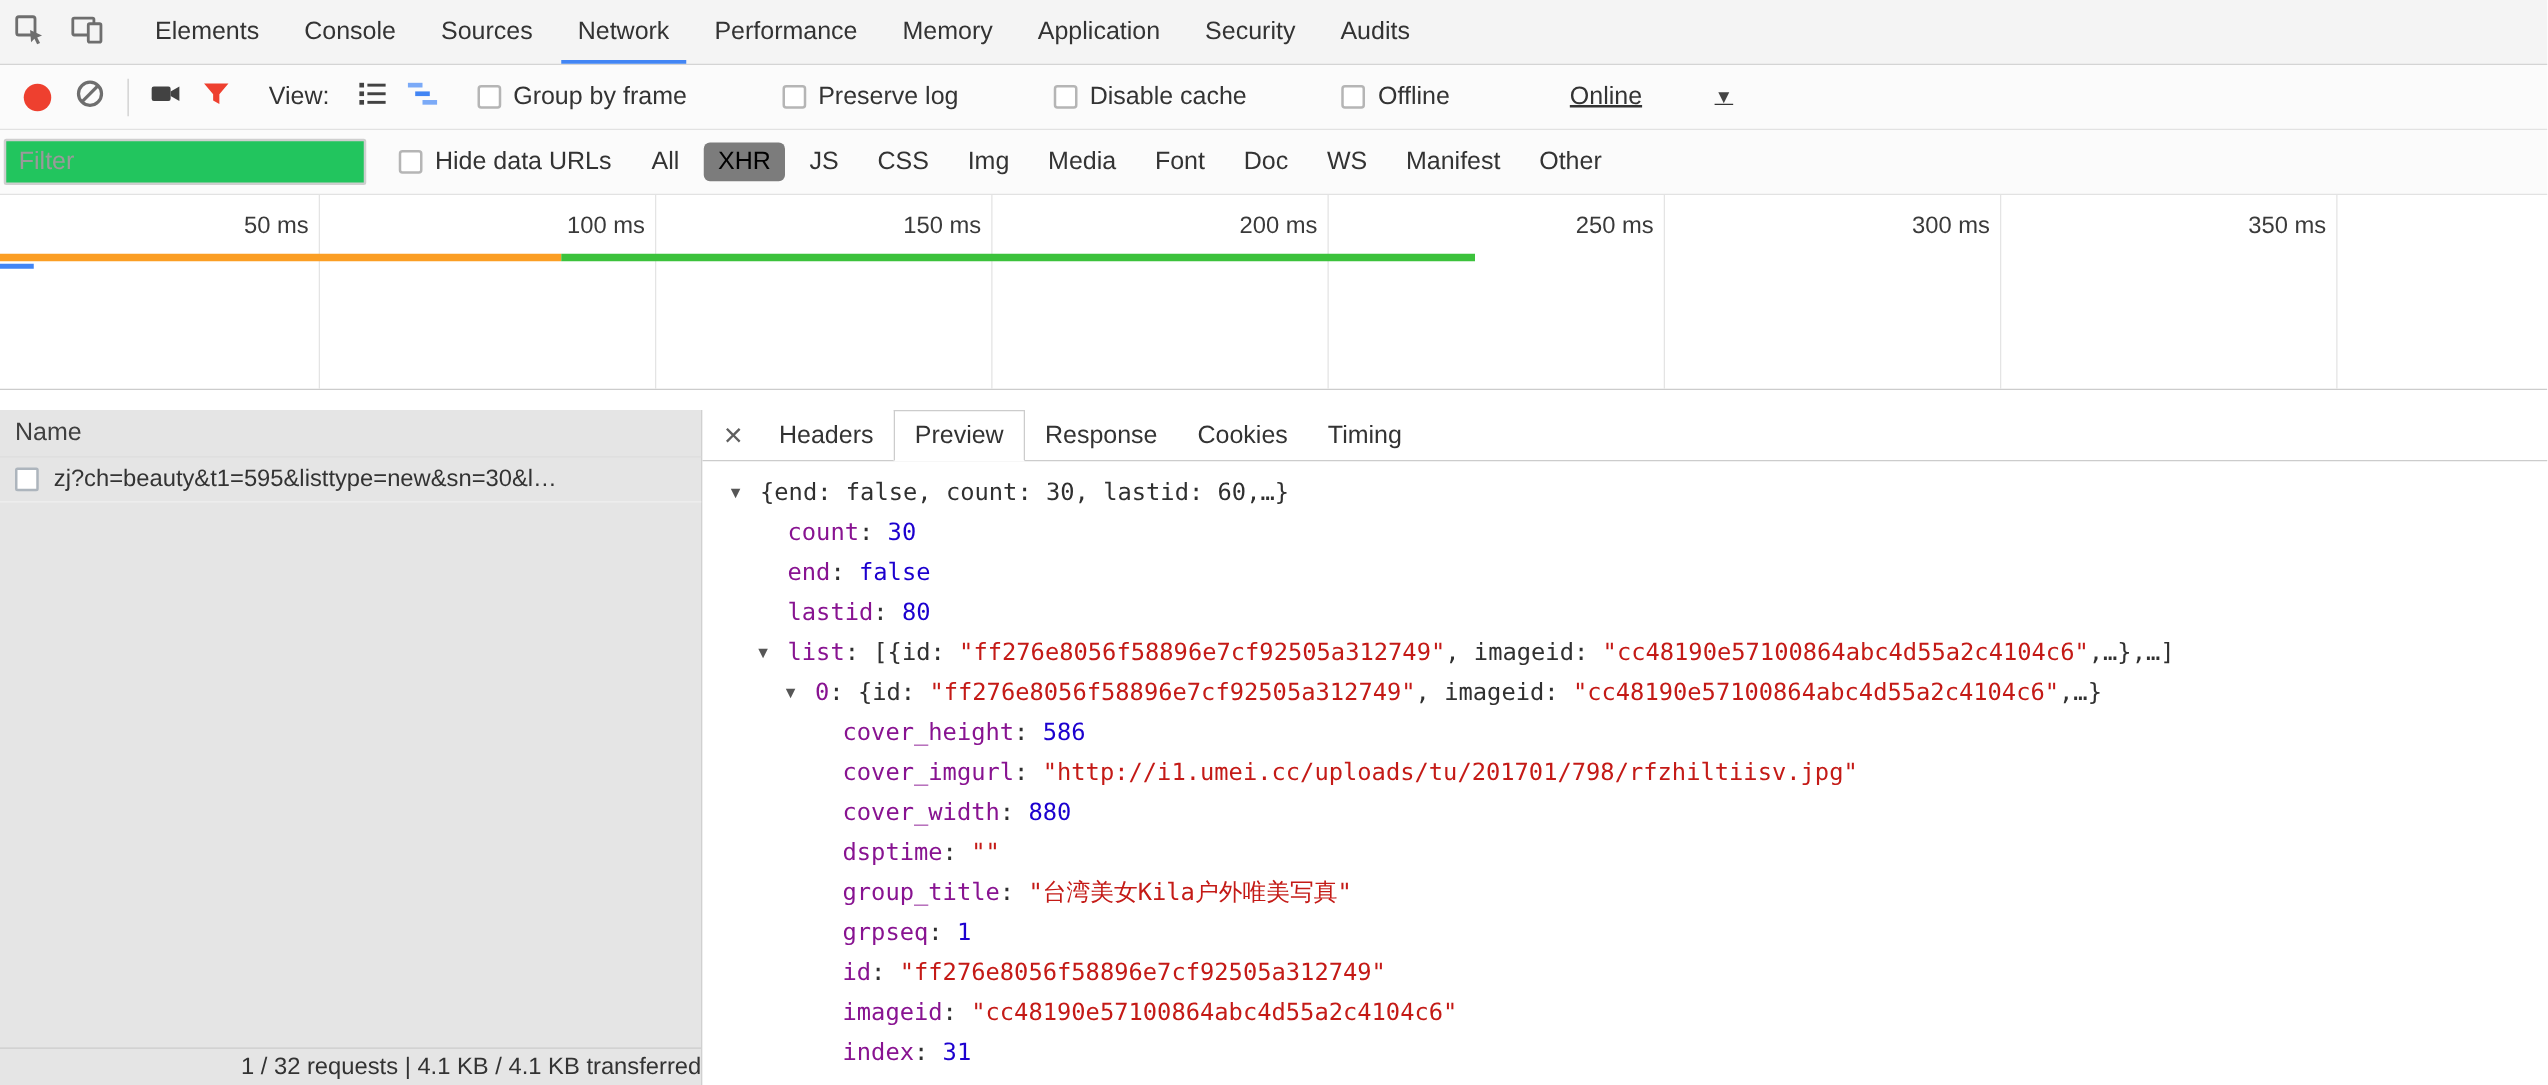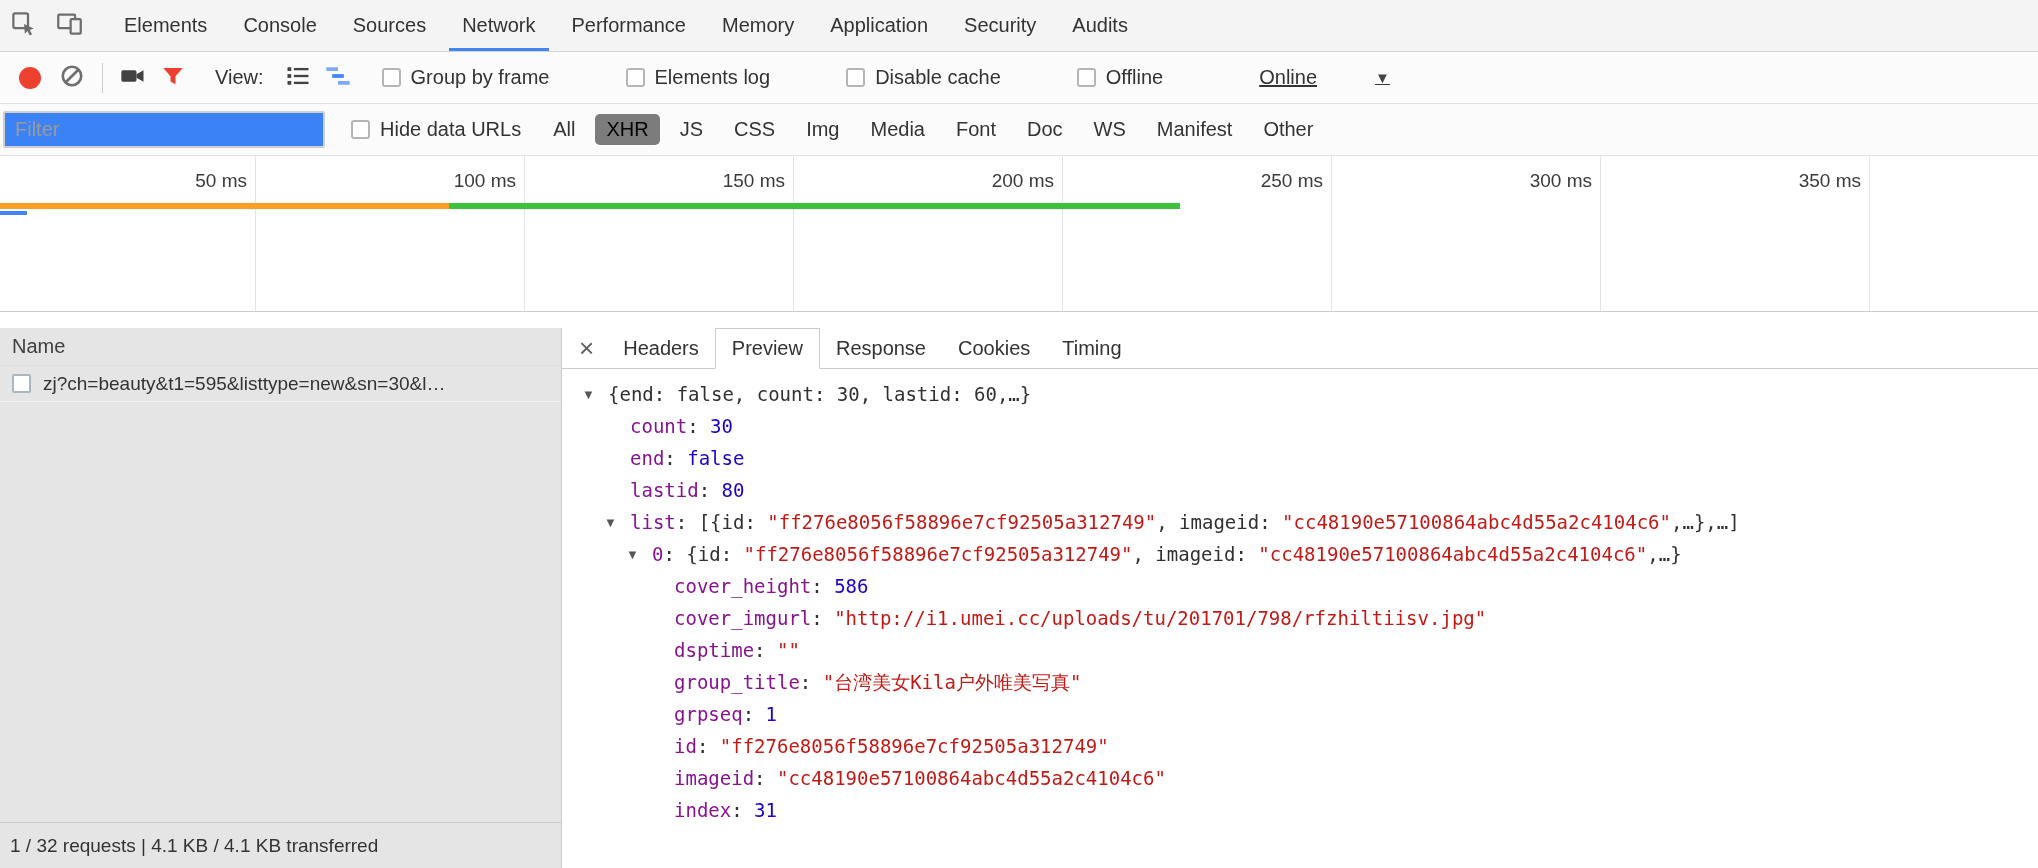--- a/index.html
+++ b/index.html
@@ -23,42 +23,42 @@
   .vsep { width:1px; height:30px; background:#ccc; margin:0 10px; }
   .view-label { font-size:20px; color:#333; margin-left:22px; margin-right:14px; }
   .cb-checks { display:flex; align-items:center;gap:28px; }
   .cb-group { display:flex; align-items:center; margin-left:48px; font-size:20px; color:#333; cursor:pointer; white-space:nowrap; }
   .cb-group:first-child { margin-left:24px; }
   .cb { width:19px; height:19px; border:2px solid #b5b5b5; border-radius:3px; background:#fff; margin-right:10px; flex:none; }
   .throttle { display:flex; align-items:center; margin-left:96px; font-size:20px; color:#333; cursor:pointer;text-decoration:underline; }
   .caret { font-size:15px; color:#444; margin-left:58px; }
   
   .filterbar { height:52px; background:#fbfbfb; border-bottom:1px solid #e2e2e2; display:flex; align-items:center; padding-left:3px; }
-  .filter-input { width:322px; height:37px; border:2px solid #cfcfcf; border-radius:2px; padding:0 10px; font-size:20px; color:#333; background:#3b82f6; font-family:inherit; outline:none; }
+  .filter-input { width:290px; height:37px; border:2px solid #cfcfcf; border-radius:2px; padding:0 10px; font-size:20px; color:#333; background:#22c55e; font-family:inherit; outline:none; }
   .filter-input::placeholder { color:#9a9a9a; }
   .hide-cb { margin-left:26px; }
   .ftypes { display:flex; align-items:center; margin-left:12px; }
   .ftype { font-size:20px; color:#333; padding:4px 11px; margin-left:9px; border-radius:5px; cursor:pointer; white-space:nowrap; }
   .ftype.selected { background:var(--pill,#7c7c7c); color:#000000; }
   
   .overview { position:relative; height:172px; background:#fff; overflow:hidden; }
   .gridline { position:absolute; top:0; height:155px; width:1px; background:#e4e4e4; }
   .ov-hline { position:absolute; left:0; right:0; top:155px; height:1px; background:#ccc; }
   .ov-label { position:absolute; top:14px; transform:translateX(-100%); font-size:19px; color:#3a3a3a; white-space:nowrap; }
   .ov-bar { position:absolute; top:47px; height:6px; }
   .ov-marker { position:absolute; top:55px; height:4px; }
   
   .main { display:flex; height:540px; }
   .left { width:562px; flex:none; border-right:1px solid #c9c9c9; display:flex; flex-direction:column; background:#e5e5e5; }
   .name-header { height:38px; border-bottom:1px solid #ddd; display:flex; align-items:center; padding-left:12px; font-size:20px; color:#404040; flex:none; }
   .req-row { height:36px; display:flex; align-items:center; padding-left:12px; font-size:19px; color:#333; border-bottom:1px solid #f0f0f0; cursor:pointer; }
   .req-icon { width:19px; height:19px; border:2px solid #adb5bd; border-radius:2px; background:#fff; margin-right:12px; flex:none; }
   .req-name { white-space:nowrap; overflow:hidden; flex:1; min-width:0; }
   .left-fill { flex:1; }
-  .summary-bar { height:46px; border-top:1px solid #ccc; display:flex; align-items:center; padding-left:10px; font-size:19px; color:#333; flex:none; white-space:nowrap; }
+  .summary-bar { height:30px; border-top:1px solid #ccc; display:flex; align-items:center; padding-left:10px; font-size:19px; color:#333; flex:none; white-space:nowrap;justify-content:flex-end; }
   
   .right { flex:1; min-width:0; display:flex; flex-direction:column; background:#fff; }
   .detail-tabs { height:41px; flex:none; border-bottom:1px solid #ccc; display:flex; align-items:stretch; padding-left:4px; font-size:20px; }
   .close-btn { display:flex; align-items:center; padding:0 13px; font-size:26px; color:#5f5f5f; cursor:pointer; }
   .dtab { display:flex; align-items:center; padding:0 16px; color:#333; cursor:pointer; }
   .dtab.selected { background:#fff; border:1px solid #ccc; border-bottom:1px solid #fff; margin-bottom:-1px; position:relative; z-index:2; }
   .preview { flex:1; overflow:hidden; padding-top:9px; font-family:"DejaVu Sans Mono",monospace; font-size:19px; color:#303030; }
   .pv-line { height:32px; line-height:32px; white-space:pre; }
   .pv-arrow { display:inline-block; width:26px; font-size:13px; color:#565656; font-family:"Liberation Sans",sans-serif; position:relative; top:-2px; }
   .tk-key { color:var(--json-key,#881391); }
@@ -149,21 +149,21 @@
       </svg>
     </span>
   </div>
   <div class="cb-checks" id="toolbar-checks">
       <div class="cb-group">
         <span class="cb"></span>
         <span>Group by frame</span>
       </div>
       <div class="cb-group">
         <span class="cb"></span>
-        <span>Elements log</span>
+        <span>Preserve log</span>
       </div>
       <div class="cb-group">
         <span class="cb"></span>
         <span>Disable cache</span>
       </div>
       <div class="cb-group">
         <span class="cb"></span>
         <span>Offline</span>
       </div>
     </div>
@@ -246,20 +246,21 @@
     </div>
     <div class="preview" id="preview">
         <div class="pv-line" style="padding-left: 20px;"><span class="pv-arrow">▼</span><span class="tk-plain">{end: false, count: 30, lastid: 60,…}</span></div>
         <div class="pv-line" style="padding-left: 42px;"><span class="pv-arrow"></span><span class="tk-key">count</span><span class="tk-plain">: </span><span class="tk-num">30</span></div>
         <div class="pv-line" style="padding-left: 42px;"><span class="pv-arrow"></span><span class="tk-key">end</span><span class="tk-plain">: </span><span class="tk-num">false</span></div>
         <div class="pv-line" style="padding-left: 42px;"><span class="pv-arrow"></span><span class="tk-key">lastid</span><span class="tk-plain">: </span><span class="tk-num">80</span></div>
         <div class="pv-line" style="padding-left: 42px;"><span class="pv-arrow">▼</span><span class="tk-key">list</span><span class="tk-plain">: [{id: </span><span class="tk-str">"ff276e8056f58896e7cf92505a312749"</span><span class="tk-plain">, imageid: </span><span class="tk-str">"cc48190e57100864abc4d55a2c4104c6"</span><span class="tk-plain">,…},…]</span></div>
         <div class="pv-line" style="padding-left: 64px;"><span class="pv-arrow">▼</span><span class="tk-key">0</span><span class="tk-plain">: {id: </span><span class="tk-str">"ff276e8056f58896e7cf92505a312749"</span><span class="tk-plain">, imageid: </span><span class="tk-str">"cc48190e57100864abc4d55a2c4104c6"</span><span class="tk-plain">,…}</span></div>
         <div class="pv-line" style="padding-left: 86px;"><span class="pv-arrow"></span><span class="tk-key">cover_height</span><span class="tk-plain">: </span><span class="tk-num">586</span></div>
         <div class="pv-line" style="padding-left: 86px;"><span class="pv-arrow"></span><span class="tk-key">cover_imgurl</span><span class="tk-plain">: </span><span class="tk-str">"http://i1.umei.cc/uploads/tu/201701/798/rfzhiltiisv.jpg"</span></div>
+        <div class="pv-line" style="padding-left: 86px;"><span class="pv-arrow"></span><span class="tk-key">cover_width</span><span class="tk-plain">: </span><span class="tk-num">880</span></div>
         <div class="pv-line" style="padding-left: 86px;"><span class="pv-arrow"></span><span class="tk-key">dsptime</span><span class="tk-plain">: </span><span class="tk-str">""</span></div>
         <div class="pv-line" style="padding-left: 86px;"><span class="pv-arrow"></span><span class="tk-key">group_title</span><span class="tk-plain">: </span><span class="tk-str">"台湾美女Kila户外唯美写真"</span></div>
         <div class="pv-line" style="padding-left: 86px;"><span class="pv-arrow"></span><span class="tk-key">grpseq</span><span class="tk-plain">: </span><span class="tk-num">1</span></div>
         <div class="pv-line" style="padding-left: 86px;"><span class="pv-arrow"></span><span class="tk-key">id</span><span class="tk-plain">: </span><span class="tk-str">"ff276e8056f58896e7cf92505a312749"</span></div>
         <div class="pv-line" style="padding-left: 86px;"><span class="pv-arrow"></span><span class="tk-key">imageid</span><span class="tk-plain">: </span><span class="tk-str">"cc48190e57100864abc4d55a2c4104c6"</span></div>
         <div class="pv-line" style="padding-left: 86px;"><span class="pv-arrow"></span><span class="tk-key">index</span><span class="tk-plain">: </span><span class="tk-num">31</span></div>
       </div>
   </div>
 </div>
 

